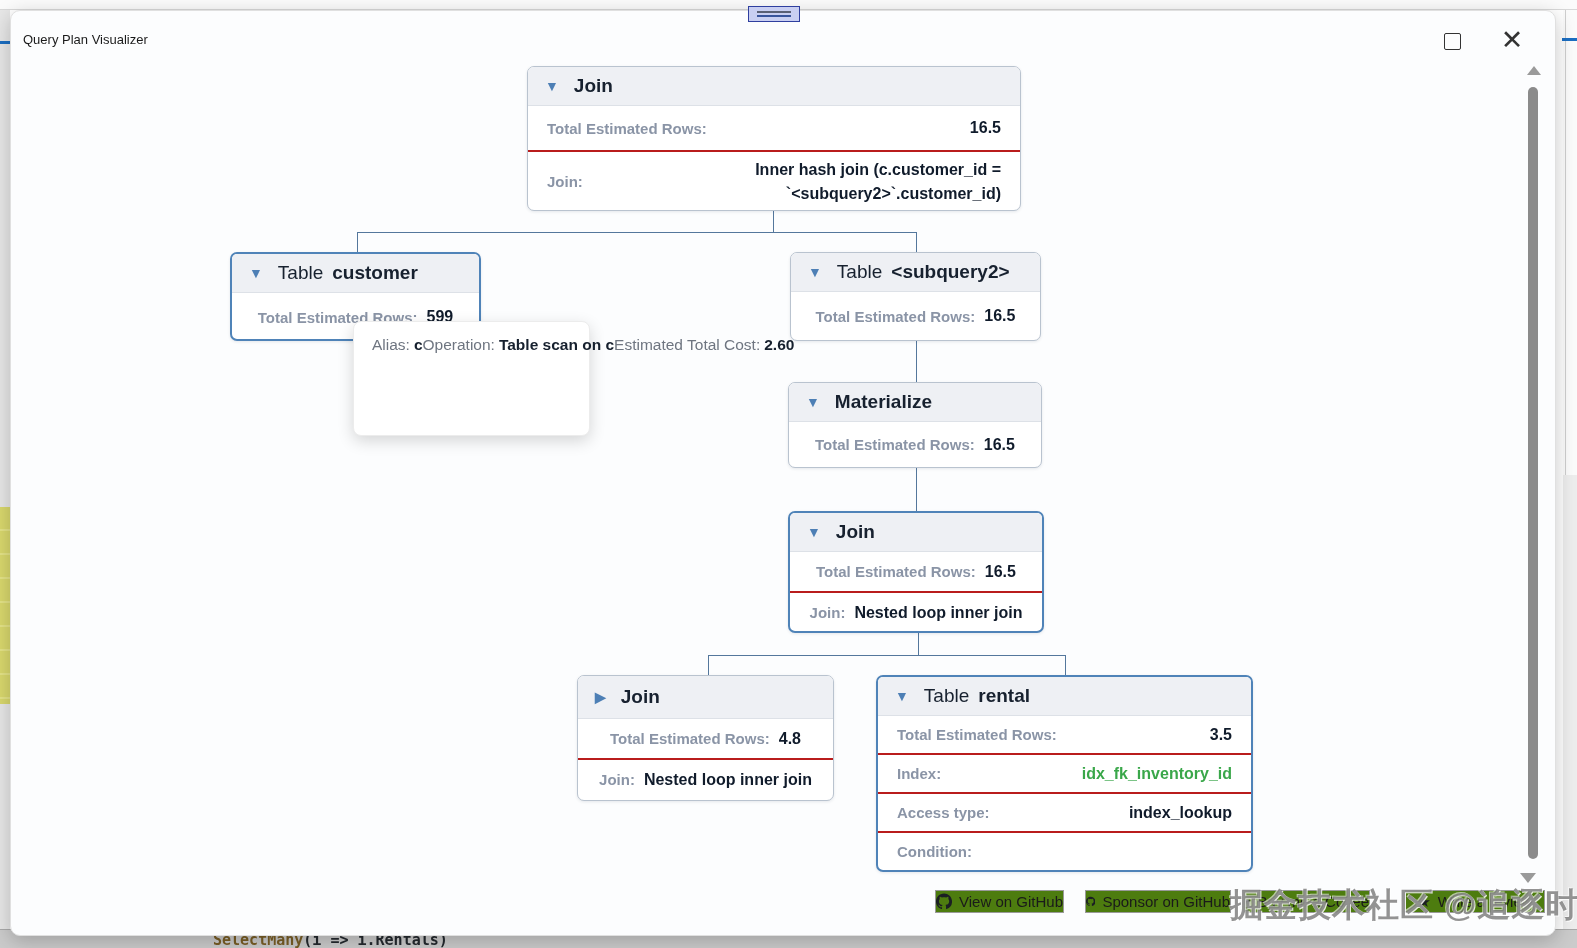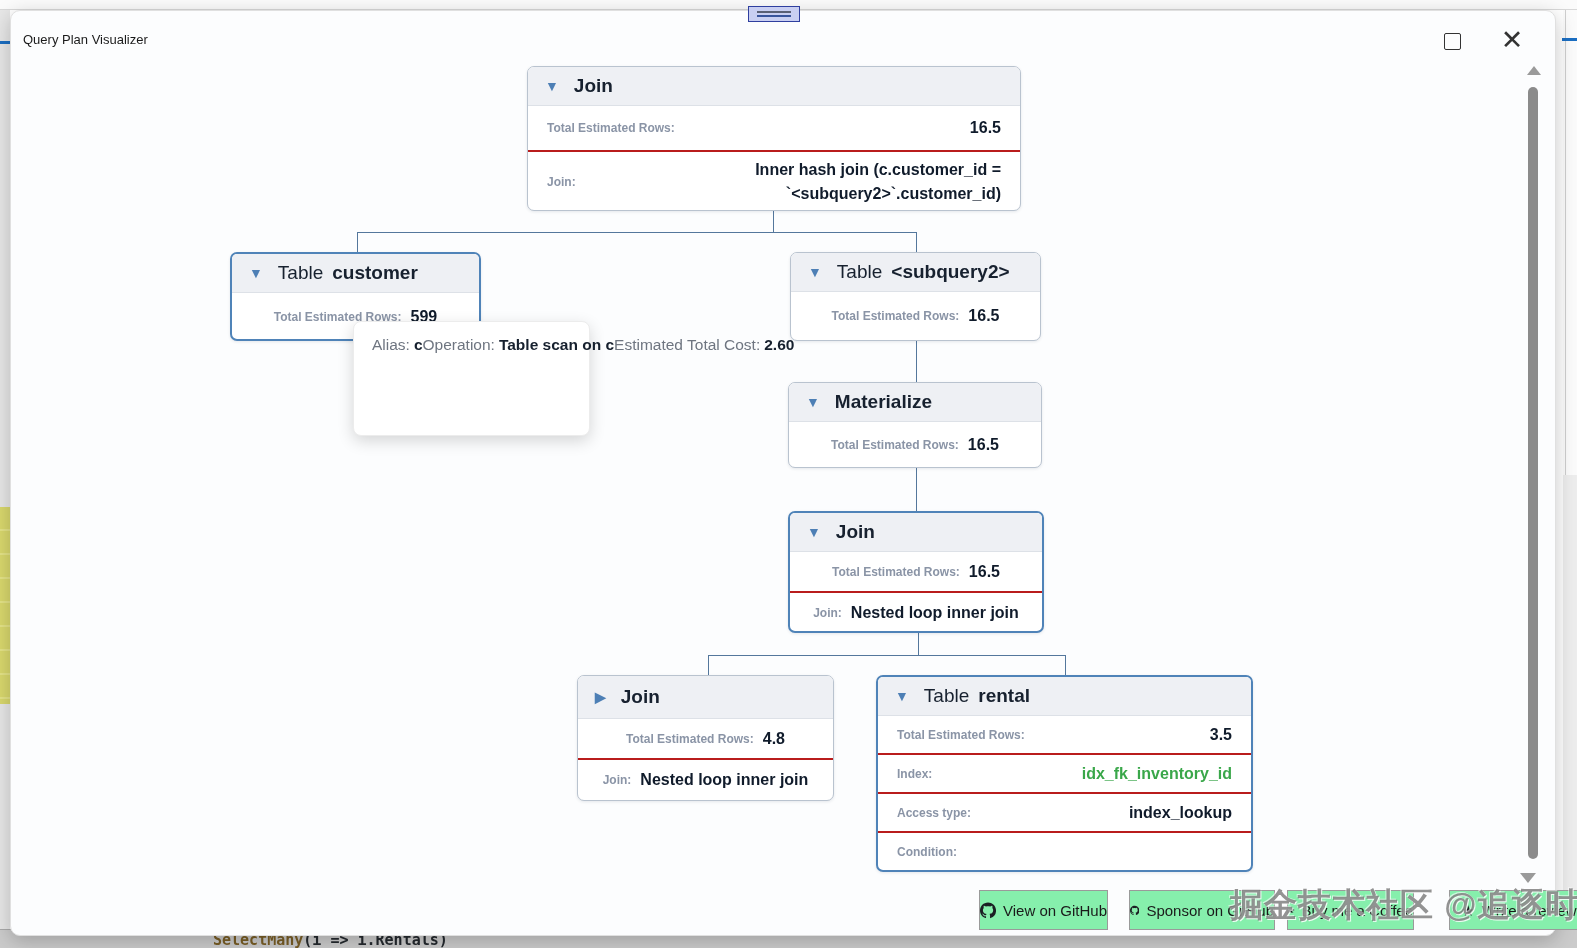--- a/index.html
+++ b/index.html
@@ -47,21 +47,21 @@
   .node-header { background:#eef0f4; border-bottom:1px solid #dde1e7; display:flex;
                  align-items:center; gap:15px; padding:0 17px; height:39px;
                  font-size:19px; font-weight:700; color:#17212f; cursor:pointer; }
   .node-header .tri { color:#4d7fb5; font-size:14px; line-height:1; }
   .node-header .prefix { font-weight:400; margin-right:-6px; }
   .node-body { display:flex; flex-direction:column; }
   .nrow { display:flex; align-items:center; padding:0 19px; flex:1; }
   .nrow + .nrow { border-top:2px solid #b91c1c; }
   .nrow.justify { justify-content:space-between; }
   .nrow.inline  { justify-content:center; gap:9px; }
-  .lbl { color:#8a94a6; font-weight:700; font-size:12px; white-space:nowrap; }
+  .lbl { color:#8a94a6; font-weight:700; font-size:15px; white-space:nowrap; }
   .val { color:#101b2b; font-weight:700; font-size:16px; }
   .val.green { color:#3aa74a; }
   .val.wrap2 { max-width:335px; text-align:right; line-height:1.45; }
   .chip { font-family:"DejaVu Sans Mono", monospace; font-size:13.5px; font-weight:700;
           color:#1f2a44; background:#f1f1f1; border-radius:4px; padding:5px 9px; white-space:nowrap; }
   .chip .op { color:#c5283d; padding:0 4px; }
 
   
   .tooltip { position:absolute; left:353px; top:321px; width:237px; height:115px;
              background:#fff; border:1px solid #ececec; border-radius:8px;
@@ -71,23 +71,23 @@
   .tooltip .trow b { color:#16202e; margin-left:4px; }
 
   
   .sb-arrow { position:absolute; width:0; height:0; cursor:pointer; }
   .sb-up   { left:1527px; top:66px; border-left:7px solid transparent; border-right:7px solid transparent; border-bottom:9px solid #9a9a9a; }
   .sb-down { left:1520px; top:873px; border-left:8px solid transparent; border-right:8px solid transparent; border-top:10px solid #9a9a9a; }
   .sb-thumb { position:absolute; left:1528px; top:87px; width:10px; height:772px;
               background:#8b8b8b; border-radius:5px; cursor:pointer; }
 
   
-  .fbtn { position:absolute; top:890px; height:40px; background:#86efac; border:1px solid #9a9a9a;
+  .fbtn { position:absolute; top:890px; height:23px; background:#4d7c0f; border:1px solid #9a9a9a;
           display:flex; align-items:center; justify-content:center; gap:7px;
-          font-size:15px; color:#1a1a1a; cursor:pointer; white-space:nowrap;margin-left:44px; }
+          font-size:15px; color:#1a1a1a; cursor:pointer; white-space:nowrap; }
   .fbtn svg { width:17px; height:17px; }
   .fbtn .glyph { font-size:15px; line-height:1; color:#1b1f23; }
   .b-view    { left:935px;  width:129px; }
   .b-sponsor { left:1085px; width:146px; }
   .b-coffee  { left:1243px; width:127px; }
   .b-review  { left:1405px; width:140px; }
 
   
   .watermark { position:absolute; left:1230px; top:883px; width:330px; z-index:40;
                font-size:33px; font-weight:700; letter-spacing:1px;

